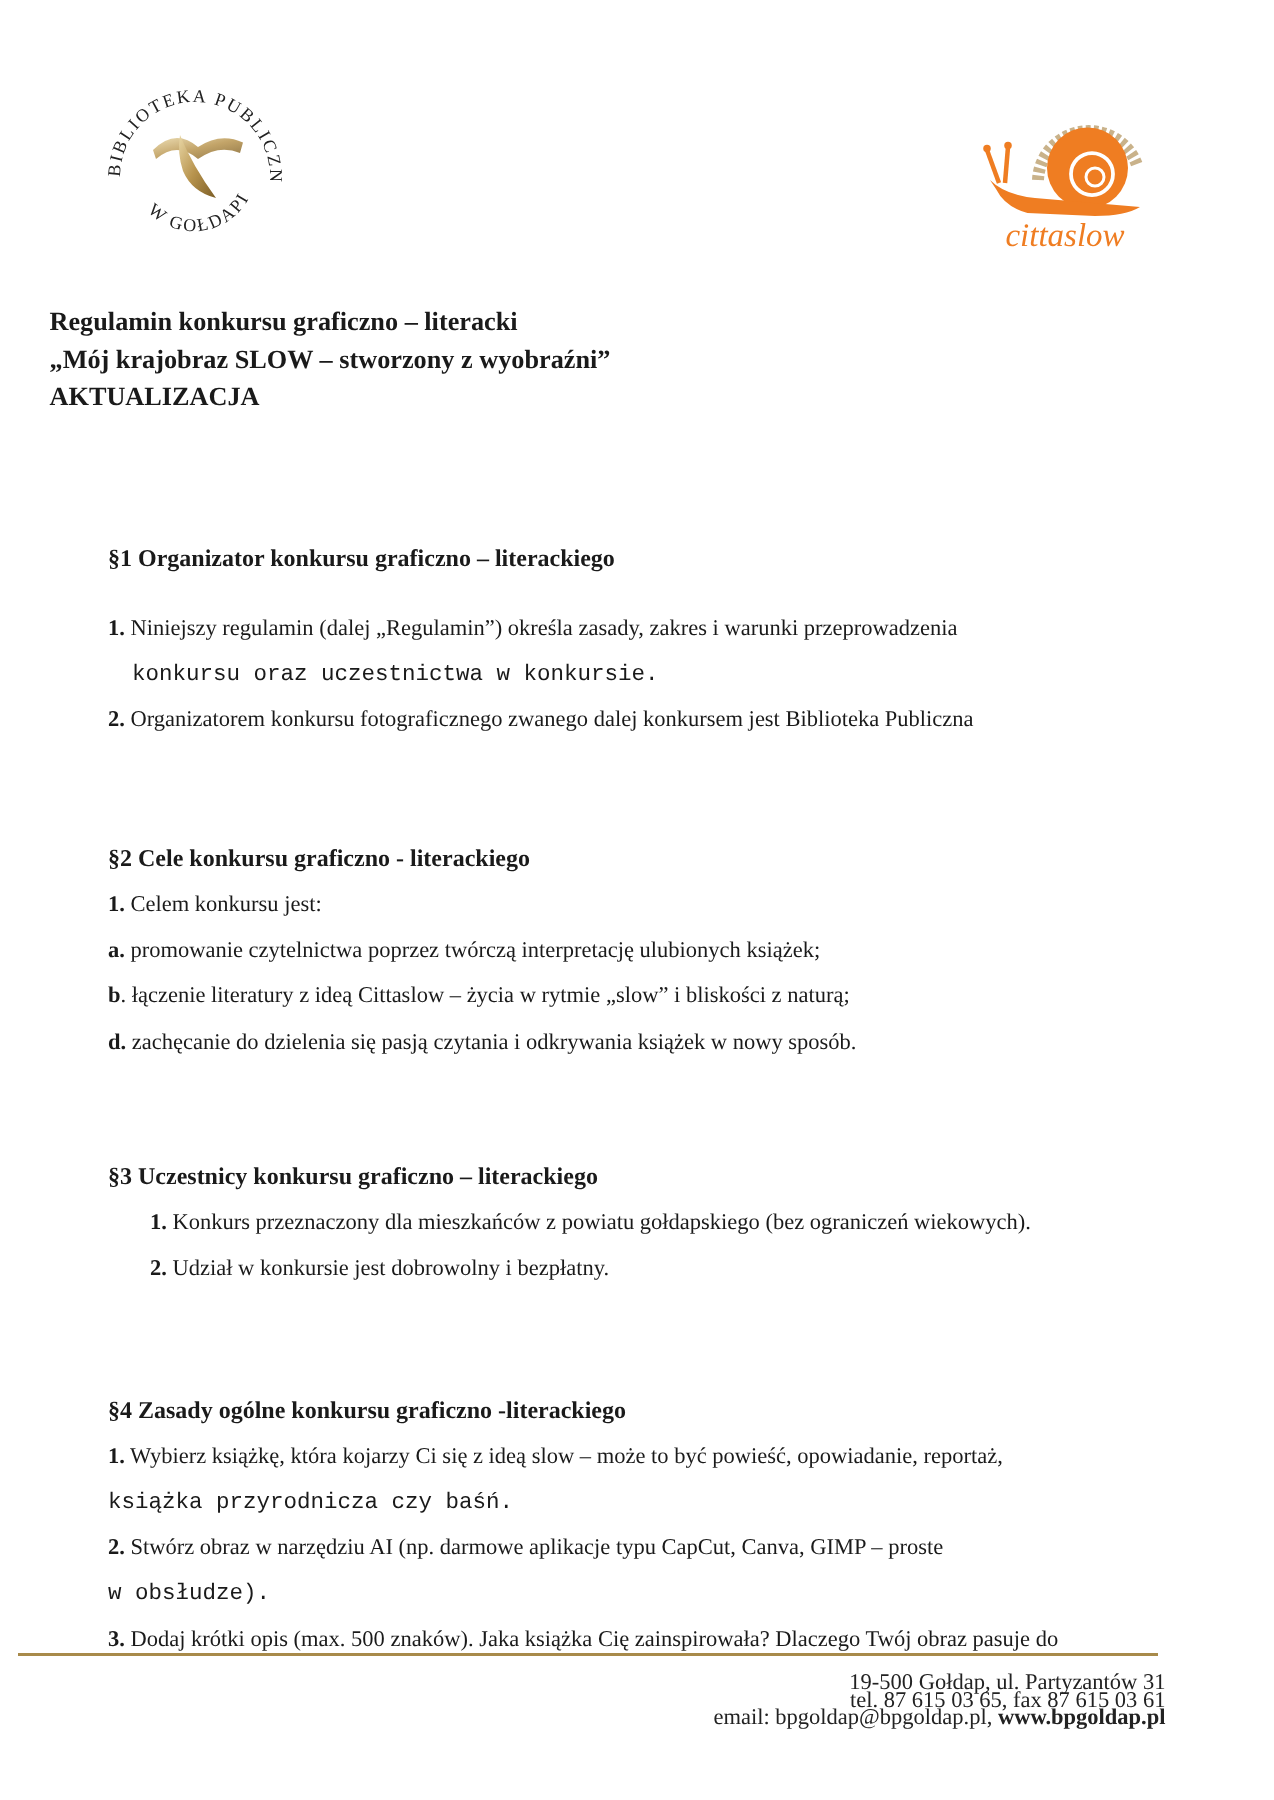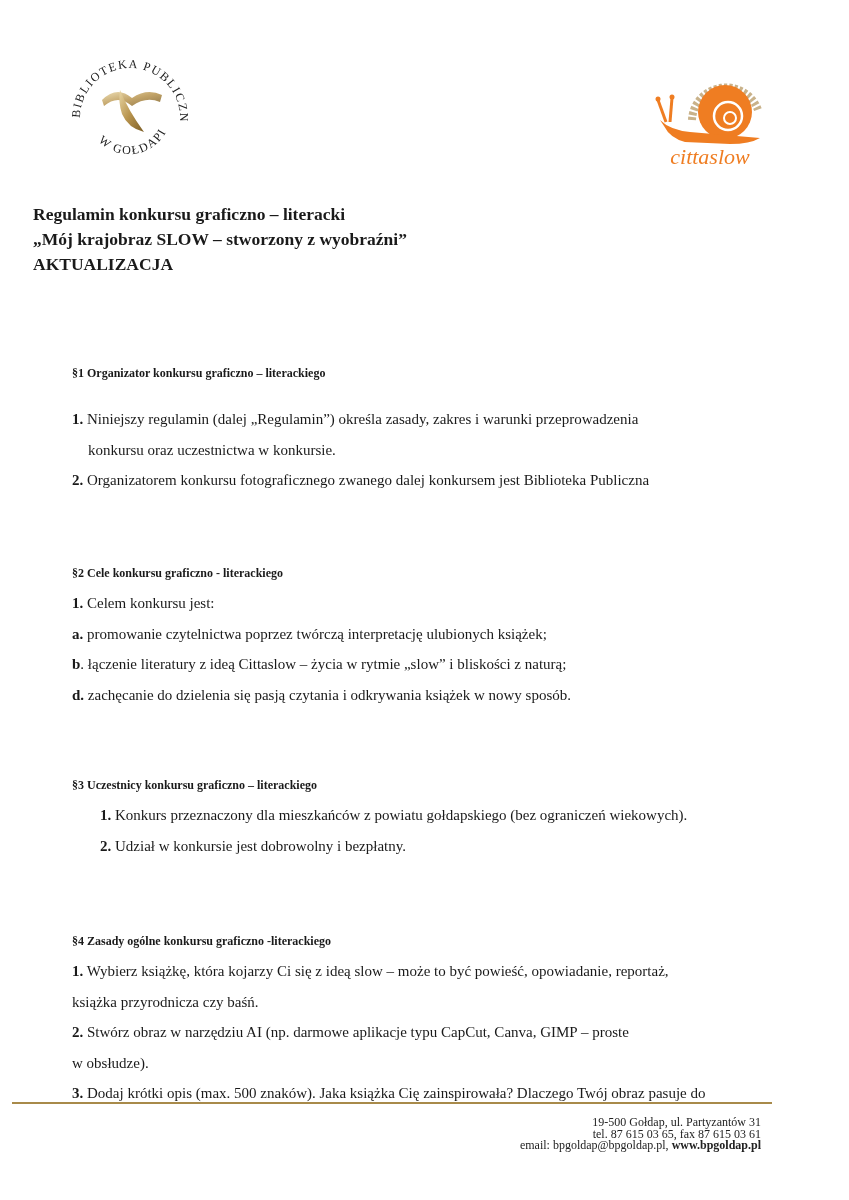--- a/index.html
+++ b/index.html
@@ -10,37 +10,37 @@
   .logo-left { position: absolute; left: 62px; top: 40px; width: 135px; height: 135px; }
   .logo-right { position: absolute; left: 650px; top: 60px; width: 120px; height: 110px; }
   .title-block { position: absolute; left: 0; top: 202px; width: 766px; text-align: left;
     font-weight: bold; font-size: 17.5px; line-height: 25px; margin-left: 11px; }
   .title-block div { padding-left: 0; }
   .t1 { margin-left: 22px; }
   .t2 { margin-left: 22px; }
   .t3 { margin-left: 22px; }
 
   .section { position: absolute; left: 72px; width: 740px; font-size: 15px; }
-  .section h2 { margin: 0; font-size: 12px; font-weight: bold; line-height: 22px; }
+  .section h2 { margin: 0; font-size: 16px; font-weight: bold; line-height: 22px; }
   .item { line-height: 30.5px; white-space: nowrap; }
   .item b { font-weight: bold; }
-  .cont { padding-left: 16px; }
+  .cont { padding-left: 16px; font-family: Liberation Mono, monospace; }
   #s1 { top: 362px; }
   #s1 .list { margin-top: 20px; }
   #s2 { top: 562px; }
   #s2 .list { margin-top: 4px; }
   #s3 { top: 774px; }
   #s3 .list { margin-top: 4px; margin-left: 28px; }
   #s4 { top: 930px; }
   #s4 .list { margin-top: 4px; }
   #s4 .cont { padding-left: 0; }
 
   .footer-line { position: absolute; left: 12px; top: 1102px; width: 760px; height: 2px; background: #a88a4a; }
-  .footer-text { position: absolute; right: 88px; top: 1117px; text-align: right;
-    font-size: 12px; line-height: 11.5px; color: #222; }
+  .footer-text { position: absolute; right: 72px; top: 1117px; text-align: right;
+    font-size: 15px; line-height: 11.5px; color: #222; }
   .footer-text b { font-weight: bold; }
 </style>
 </head>
 <body>
 
 <div class="logo-left">
   <svg width="135" height="135" viewBox="0 0 135 135">
     <defs>
       <path id="arcTop" d="M 18 78 A 50 50 0 1 1 118 78"></path>
       <path id="arcBottom" d="M 30 92 A 42 42 0 0 0 104 92"></path>

